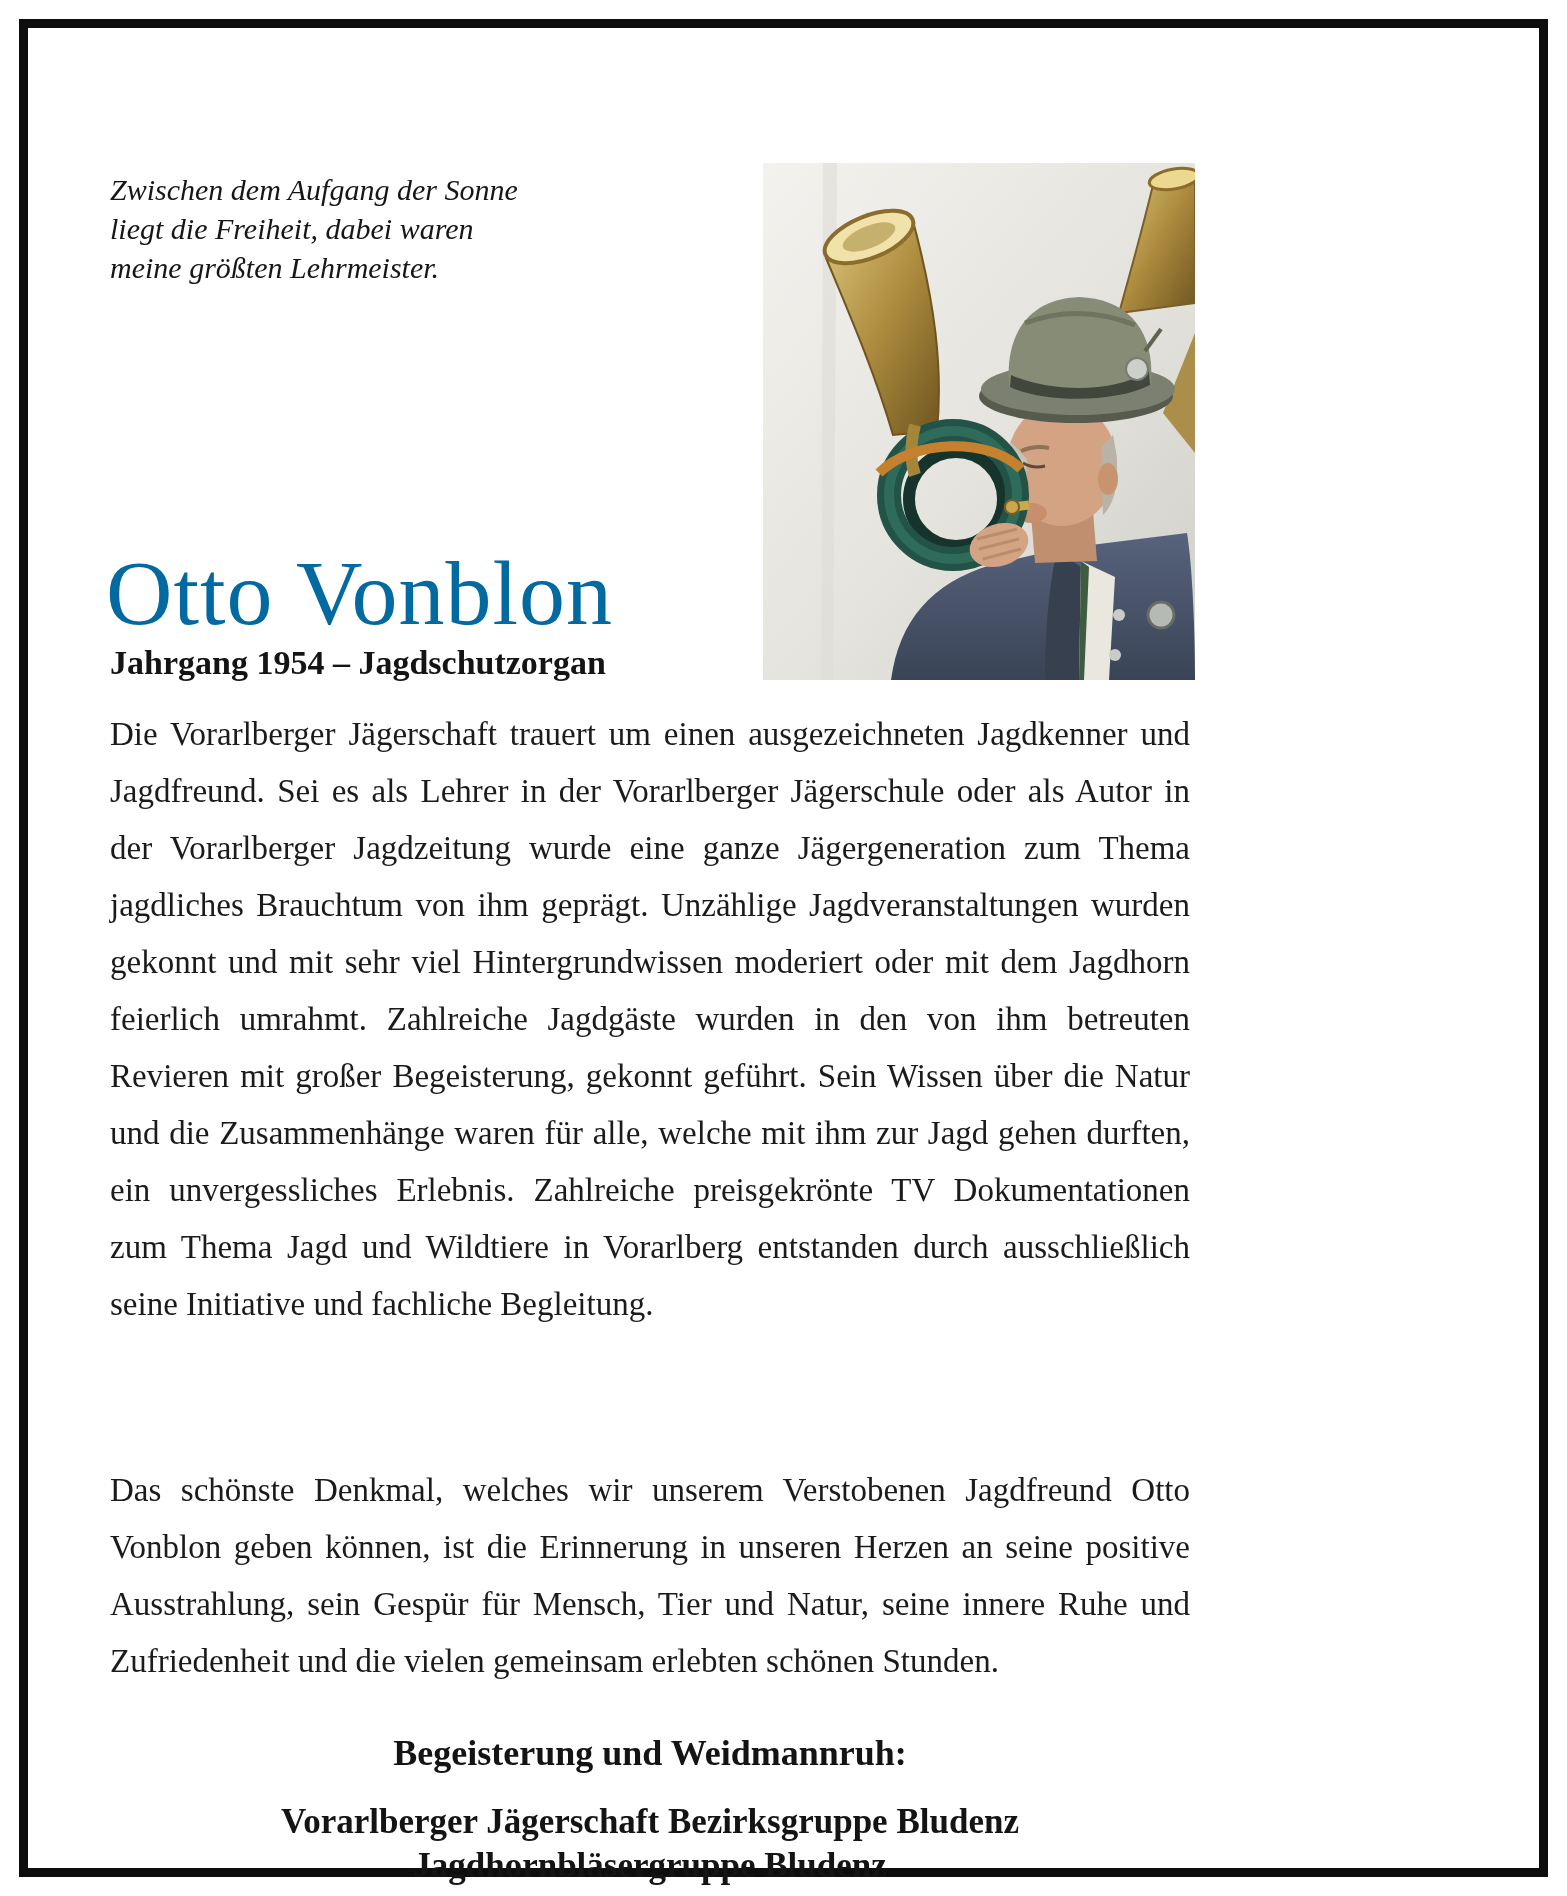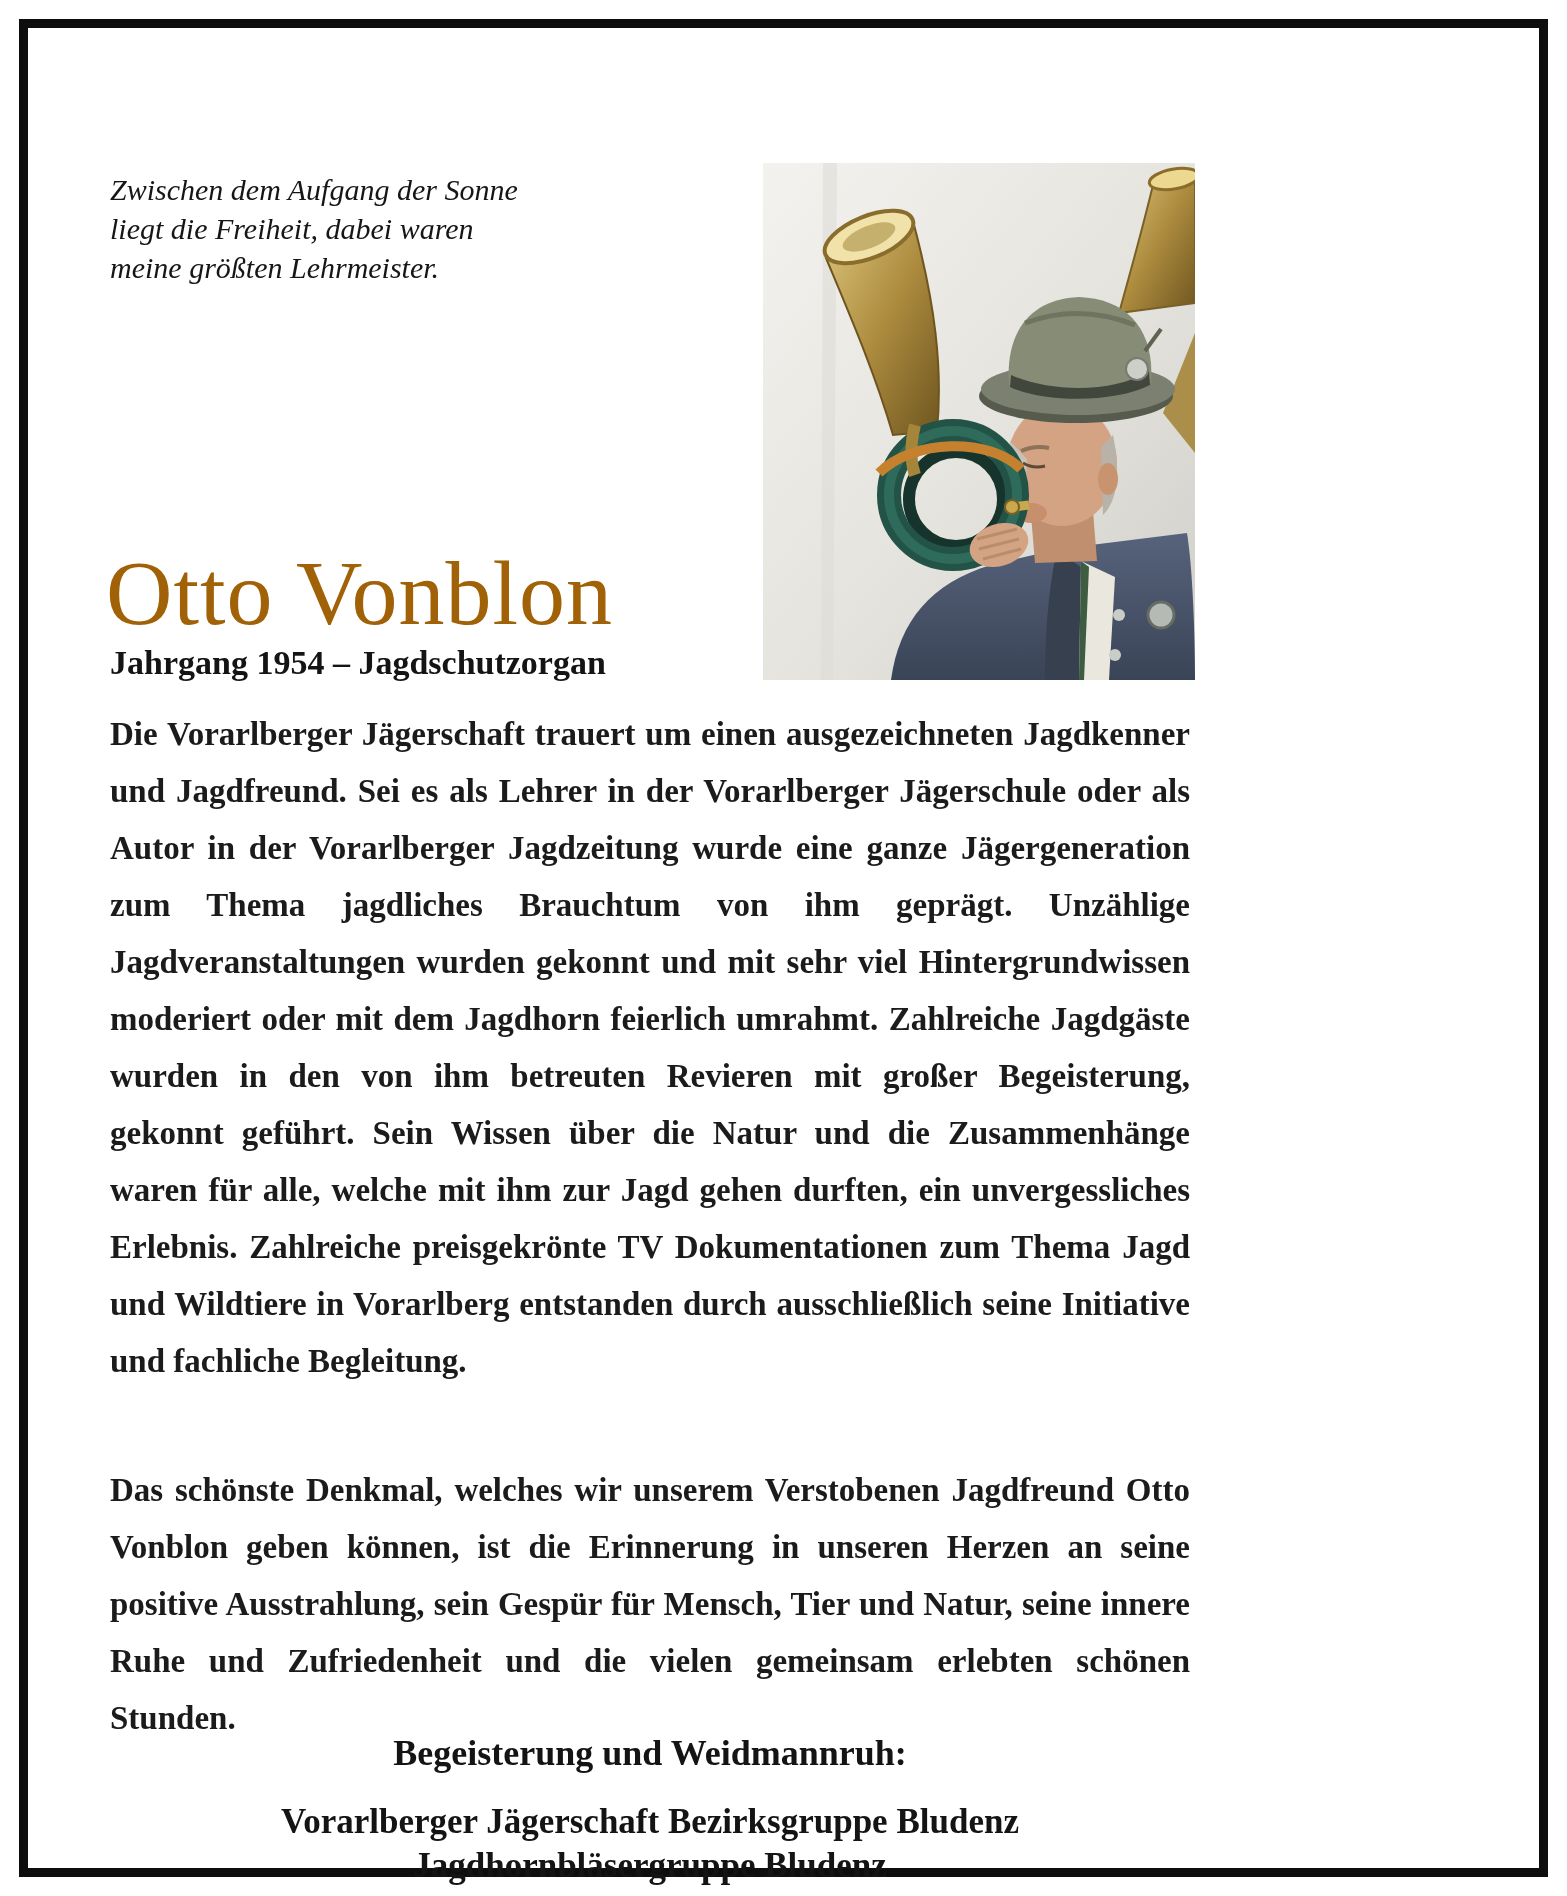--- a/index.html
+++ b/index.html
@@ -36,39 +36,38 @@
     width: 432px; height: 517px;
     overflow: hidden;
   }
   .photo svg { display: block; }
   .name {
     position: absolute;
     left: 106px; top: 540px;
     font-size: 92px;
     font-weight: 400;
     letter-spacing: 1px;
-    color: #a16207;
+    color: #0369a1;
     white-space: nowrap;
   }
   .subtitle {
     position: absolute;
     left: 110px; top: 644px;
     font-size: 34px;
     font-weight: 700;
     color: #141414;
   }
   .para {
     position: absolute;
     left: 110px;
     width: 1080px;
     font-size: 33px;
     line-height: 57px;
     text-align: justify;
     color: #1b1b1b;
-    font-weight: bold;
   }
   .para-1 { top: 706px; }
   .para-2 { top: 1462px; }
   .footer {
     position: absolute;
     left: 110px; top: 1732px;
     width: 1080px;
     text-align: center;
     font-weight: 700;
     color: #141414;

